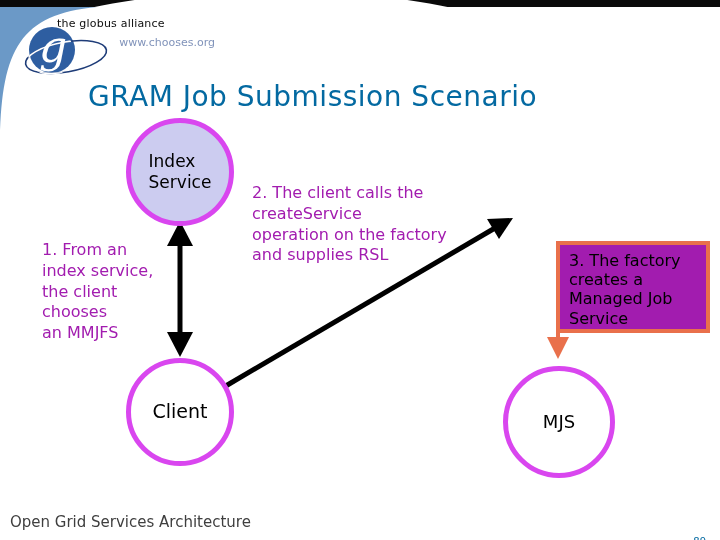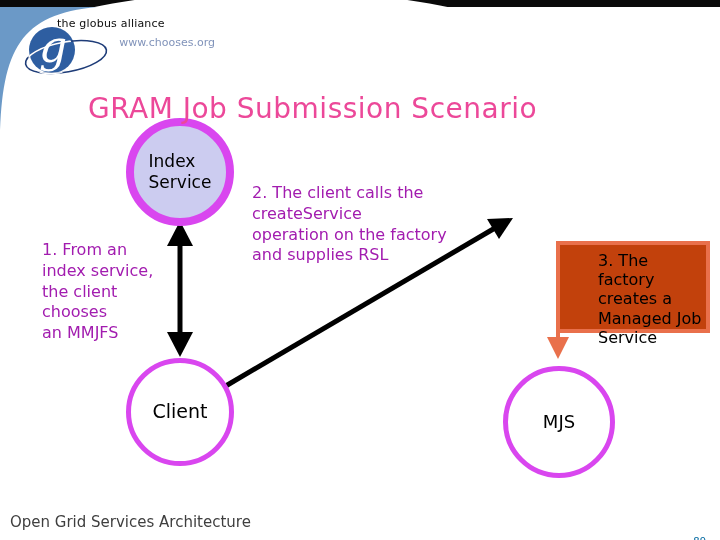--- a/index.html
+++ b/index.html
@@ -21,48 +21,47 @@
     letter-spacing:0.2px;z-index:4;
   }
   .brand-url{
     position:absolute;left:57px;top:36px;width:158px;text-align:right;
     font-size:11px;color:#8093BA;z-index:4;
   }
 
   
   .page-title{
     position:absolute;left:88px;top:80px;width:560px;
-    font-size:28px;letter-spacing:0.5px;color:#ec4899;z-index:4;margin-top:12px;
+    font-size:28px;letter-spacing:0.5px;color:#0369a1;z-index:4;
   }
 
   
   .node{
     position:absolute;border-radius:50%;box-sizing:border-box;
     display:flex;align-items:center;justify-content:center;
-    background:#fff;border:8px solid #d946ef;z-index:3;
+    background:#fff;border:5px solid #d946ef;z-index:3;
   }
   .node .node-label{white-space:pre-line;text-align:left;line-height:1.25;}
   .node-lavender{background:#CCCCF0;}
   .node-index{left:126px;top:118px;width:108px;height:108px;font-size:17px;}
   .node-mmjfs{left:505px;top:138px;width:108px;height:107px;font-size:17px;}
   .node-client{left:126px;top:358px;width:108px;height:108px;border-width:5px;font-size:19px;}
   .node-mjs{left:503px;top:366px;width:112px;height:112px;border-width:5px;font-size:18px;}
 
   
   .step-text{
     position:absolute;white-space:pre-line;font-size:16px;line-height:1.3;
     color:#a21caf;z-index:4;
   }
   .step1{left:42px;top:240px;width:150px;}
   .step2{left:252px;top:183px;width:240px;}
   .step3-box{
     position:absolute;left:556px;top:241px;width:154px;height:92px;
-    box-sizing:border-box;border:4px solid #E9704B;background:#c2410c;
+    box-sizing:border-box;border:4px solid #E9704B;background:#a21caf;
     z-index:3;
-    padding-left:29px;
   }
   .step3-box .step-inner{
     white-space:pre-line;font-size:16px;line-height:1.2;padding:6px 0 0 9px;
   }
 
   
   .footer-text{
     position:absolute;left:10px;top:513px;font-size:15px;color:#3F3F3F;z-index:4;
   }
   .page-number{

